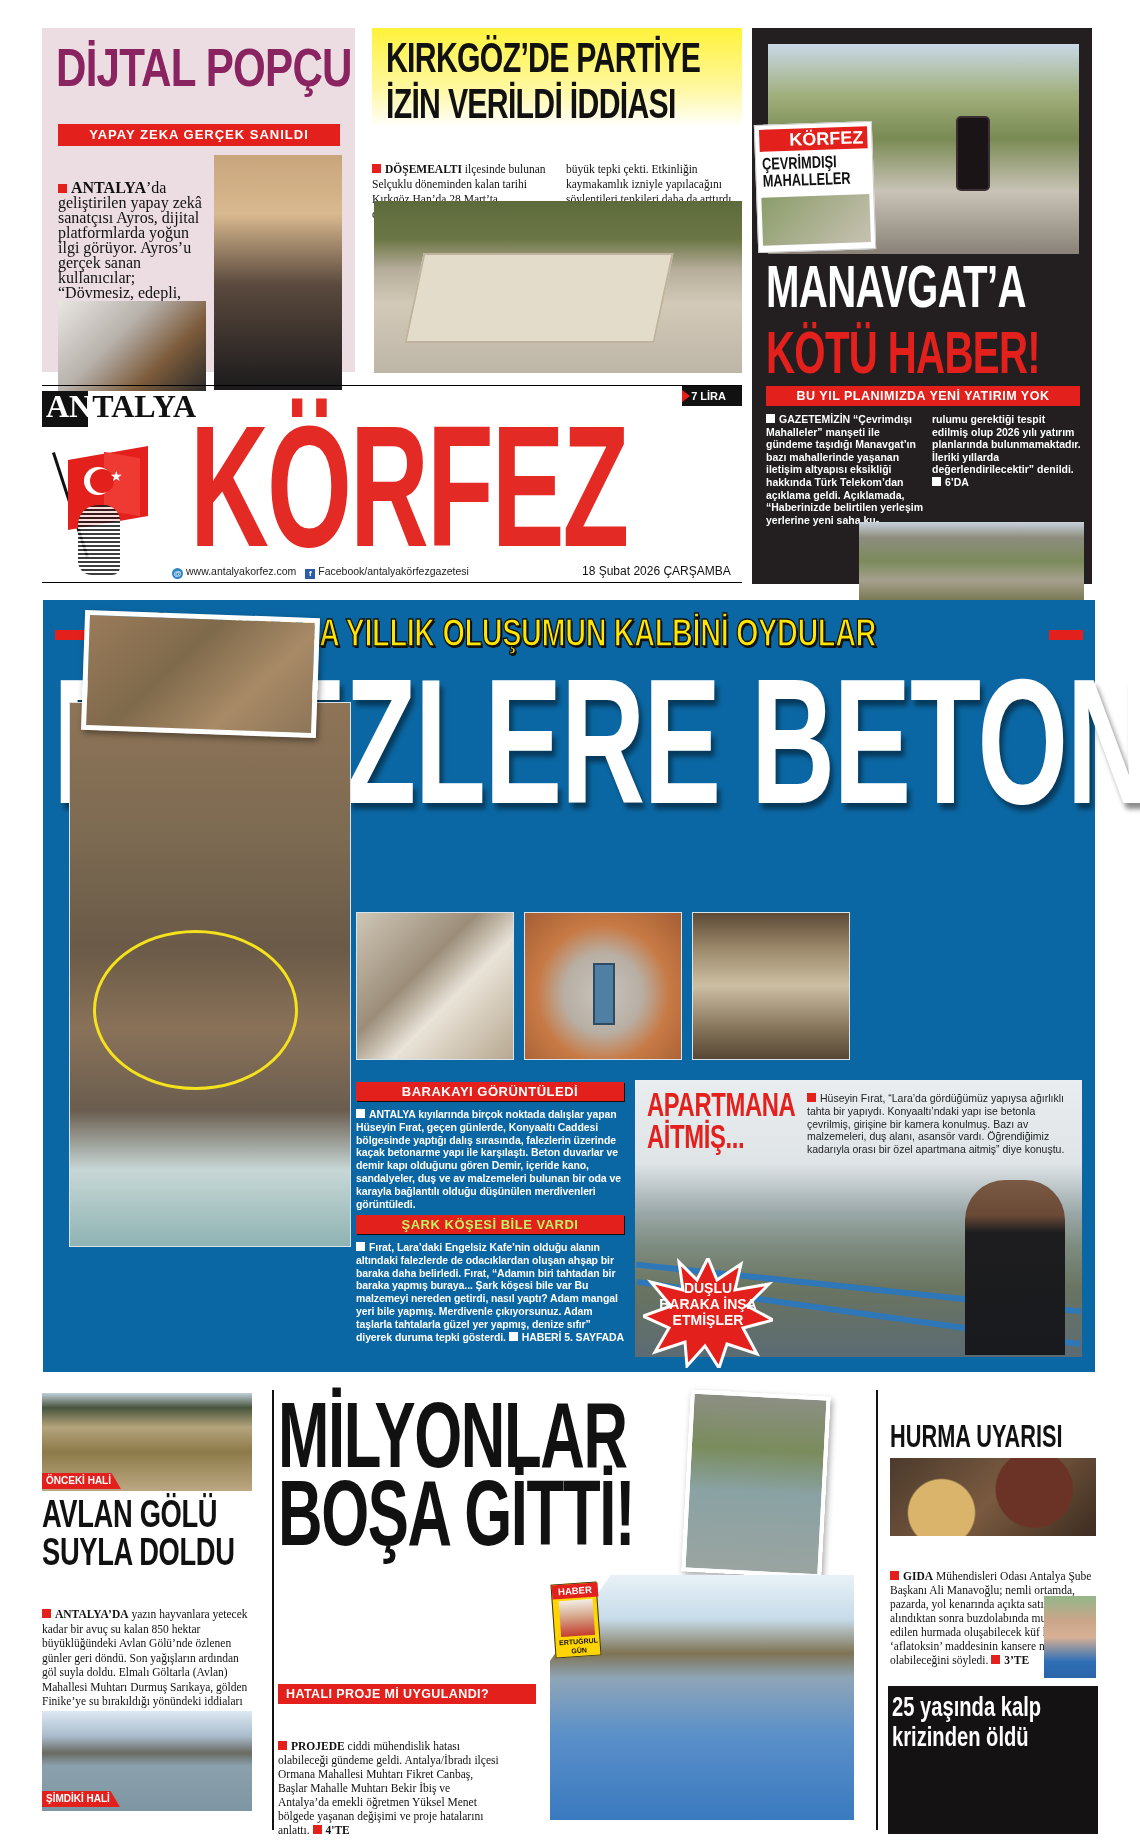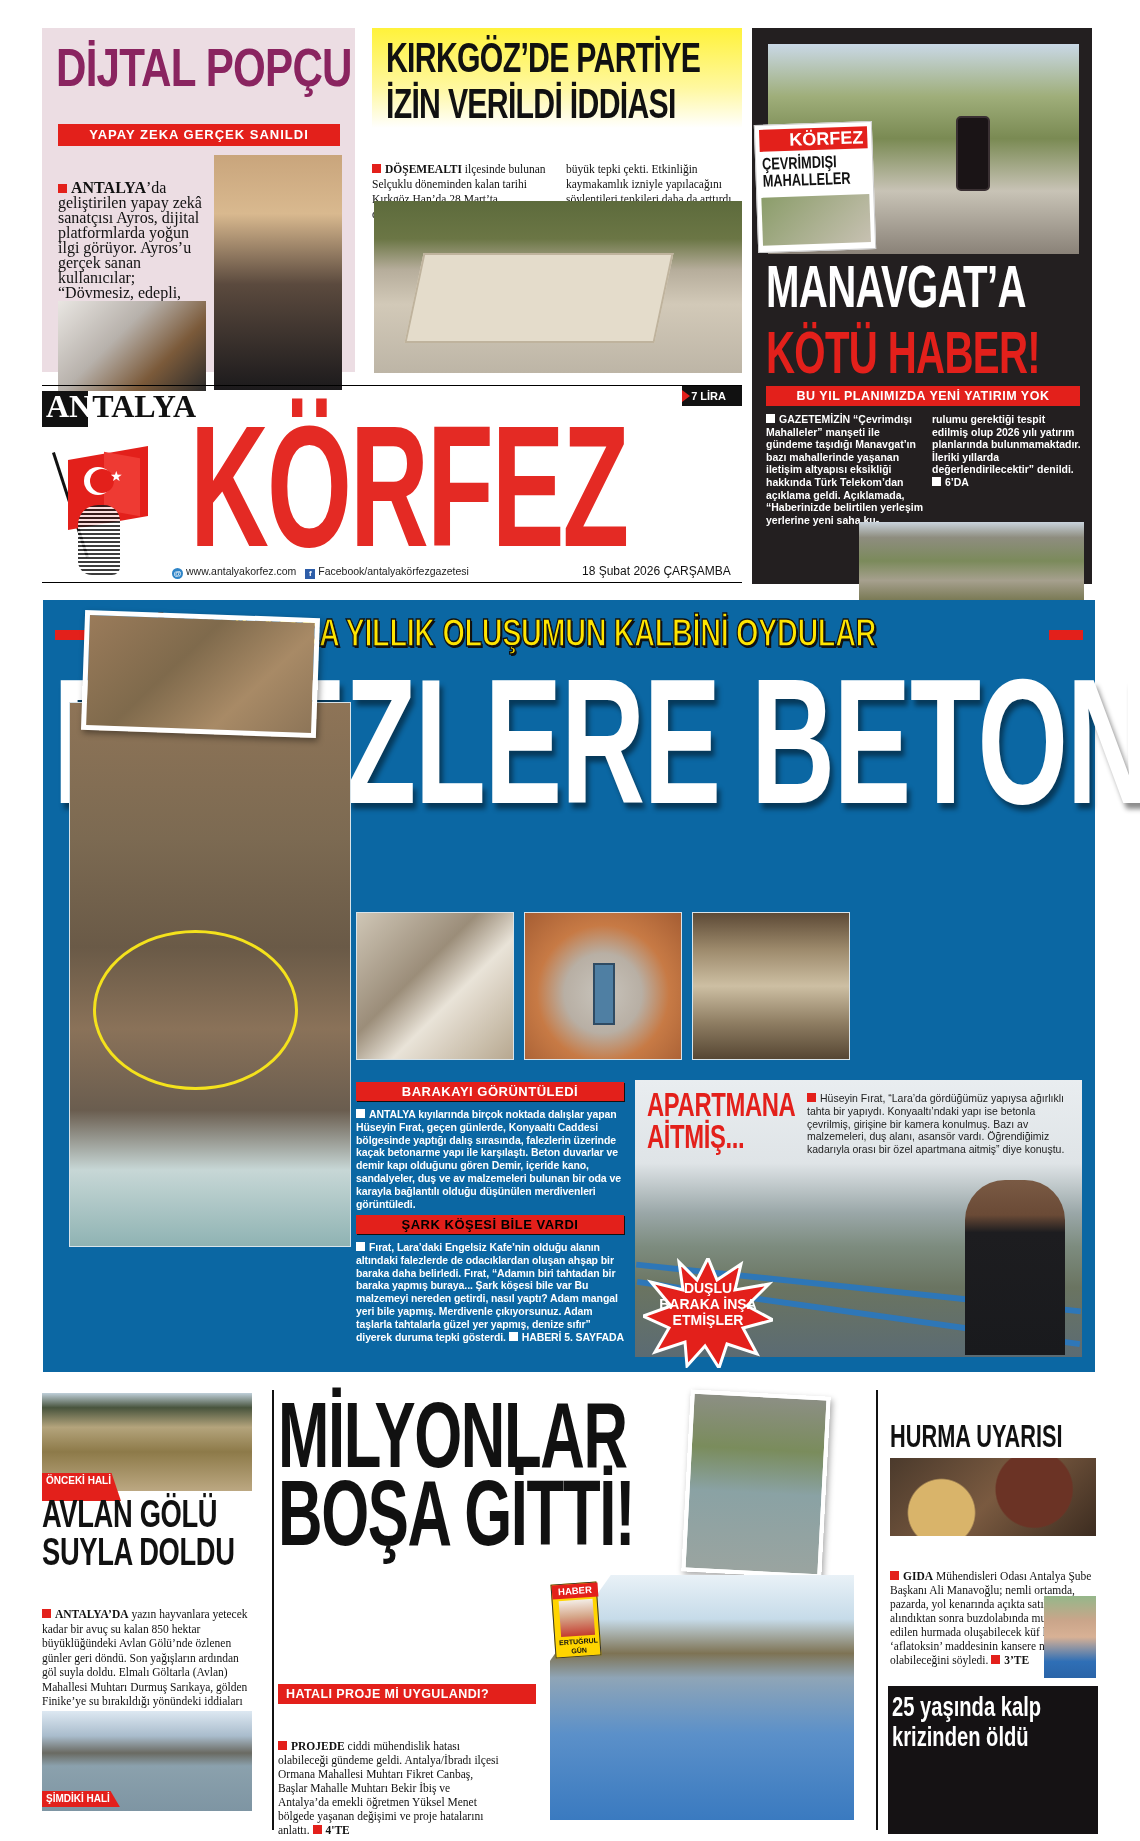--- a/index.html
+++ b/index.html
@@ -78,35 +78,35 @@
   #blue .cliff { left: 26px; top: 102px; width: 282px; height: 545px; background: linear-gradient(180deg,#8e7457 0%,#7c6a52 25%,#6a5a47 45%,#8a7259 60%,#6a5d4f 75%,#c7d7d6 86%,#8fb3b3 100%); border: 1px solid #d9e4ea; }
   #blue .inset { left: 40px; top: 14px; width: 235px; height: 120px; background: linear-gradient(135deg,#9a7b5a 0%,#7f6a4c 40%,#a88a66 70%,#8d7558 100%); border: 5px solid #fff; transform: rotate(2deg); box-shadow: 2px 3px 6px rgba(0,0,0,0.4); }
   #blue .ellipse { left: 26px; top: 190px; width: 205px; height: 160px; border: 3px solid #f4e21c; border-radius: 50%; }
   #blue .p1 { left: 313px; top: 312px; width: 158px; height: 148px; background: linear-gradient(135deg,#cfc6b6 0%,#9b8d79 40%,#e9e3d8 60%,#b7a890 100%); border: 1px solid #d9e4ea; }
   #blue .p2 { left: 481px; top: 312px; width: 158px; height: 148px; background: radial-gradient(ellipse at 50% 55%,#c8c4bc 0%,#b8afa4 35%,#c77a45 60%,#a55d33 100%); border: 1px solid #d9e4ea; }
   #blue .p2 .door { left: 68px; top: 50px; width: 22px; height: 62px; background: #4f7fa3; border: 2px solid #2f4b63; }
   #blue .p3 { left: 649px; top: 312px; width: 158px; height: 148px; background: linear-gradient(180deg,#5d4a36 0%,#9d8a6c 25%,#cdbfa3 50%,#8f7e63 75%,#564633 100%); border: 1px solid #d9e4ea; }
   #blue .p3 { left: 649px; width: 158px; }
   #blue .sec1 { left: 313px; top: 482px; width: 268px; height: 19px; background: #e3201b; color: #fff; font-size: 13px; font-weight: 700; text-align: center; line-height: 19px; letter-spacing: 0.5px; box-shadow: 1px 1px 0 #111; }
   #blue .b1 { left: 313px; top: 508px; width: 270px; color: #fff; font-size: 10.5px; line-height: 12.8px; font-weight: 700; letter-spacing: -0.1px; }
-  #blue .sec2 { left: 313px; top: 615px; width: 268px; height: 19px; background: #e3201b; color: #000000; font-size: 13px; font-weight: 700; text-align: center; line-height: 19px; letter-spacing: 0.5px; box-shadow: 1px 1px 0 #111; }
+  #blue .sec2 { left: 313px; top: 615px; width: 268px; height: 19px; background: #e3201b; color: #bef264; font-size: 13px; font-weight: 700; text-align: center; line-height: 19px; letter-spacing: 0.5px; box-shadow: 1px 1px 0 #111; }
   #blue .b2 { left: 313px; top: 641px; width: 270px; color: #fff; font-size: 10.5px; line-height: 12.8px; font-weight: 700; letter-spacing: -0.1px; }
   #blue .apt { left: 592px; top: 480px; width: 447px; height: 277px; background: linear-gradient(180deg,#e9edf0 0%,#dfe4e7 30%,#9aa7a8 48%,#7d8c7f 60%,#6a7461 75%,#5b6b73 100%); }
   #blue .apt .ah { left: 12px; top: 8px; font-size: 34px; line-height: 32px; color: #e3201b; font-weight: 700; transform: scaleX(0.7); transform-origin: left top; white-space: nowrap; letter-spacing: -0.5px; }
   #blue .apt .at { left: 172px; top: 12px; width: 270px; font-size: 10.5px; line-height: 12.8px; color: #222; }
   #blue .apt .man { left: 330px; top: 100px; width: 100px; height: 175px; background: linear-gradient(180deg,#7a5a44 0%,#6a4a36 20%,#1d1d20 30%,#191a1d 100%); border-radius: 40px 40px 0 0; }
   #blue .apt .rail { left: 0; top: 205px; width: 447px; height: 6px; background: #2e77b8; transform: rotate(6deg); }
   #blue .apt .rail2 { left: 0; top: 230px; width: 447px; height: 6px; background: #2e77b8; transform: rotate(8deg); }
   #blue .burst { left: 600px; top: 658px; width: 130px; height: 110px; }
   #blue .burst-text { left: 610px; top: 680px; width: 110px; text-align: center; color: #fff; font-size: 14px; line-height: 16px; font-weight: 700; }
 
   
   #avlan { left: 42px; top: 1385px; width: 210px; height: 450px; }
   #avlan .img1 { left: 0; top: 8px; width: 210px; height: 98px; background: linear-gradient(180deg,#bfcfd9 0%,#48543d 15%,#b4a47c 35%,#8d7a49 60%,#bca882 100%); }
-  #avlan .tag { left: 0; top: 88px; padding: 0 10px 0 4px; height: 28px; background: #e3201b; color: #fff; font-size: 10px; font-weight: 700; line-height: 16px; clip-path: polygon(0 0, 88% 0, 100% 100%, 0 100%); }
+  #avlan .tag { left: 0; top: 88px; padding: 0 10px 0 4px; height: 16px; background: #e3201b; color: #fff; font-size: 10px; font-weight: 700; line-height: 16px; clip-path: polygon(0 0, 88% 0, 100% 100%, 0 100%); }
   #avlan .h1 { left: 0; top: 110px; font-size: 38px; line-height: 38px; font-weight: 700; white-space: nowrap; transform: scaleX(0.72); transform-origin: left top; letter-spacing: -0.5px; }
   #avlan .body { left: 0; top: 196px; width: 210px; font-size: 11.5px; line-height: 14.5px; }
   #avlan .img2 { left: 0; top: 326px; width: 210px; height: 100px; background: linear-gradient(180deg,#dde8f2 0%,#a9bccc 25%,#6a6a62 42%,#8ba1ad 55%,#7e95a3 100%); }
   #avlan .tag2 { left: 0; top: 406px; padding: 0 10px 0 4px; height: 16px; background: #e3201b; color: #fff; font-size: 10px; font-weight: 700; line-height: 16px; clip-path: polygon(0 0, 88% 0, 100% 100%, 0 100%); }
 
   .vrule { position: absolute; width: 2px; background: #111; }
   #milyonlar { left: 268px; top: 1385px; width: 596px; height: 450px; }
   #milyonlar .h1, #milyonlar .h2 { left: 10px; font-size: 92px; line-height: 1; font-weight: 700; white-space: nowrap; transform: scaleX(0.67); transform-origin: left top; letter-spacing: -2px; }
   #milyonlar .h1 { top: 4px; }
   #milyonlar .h2 { top: 82px; }

